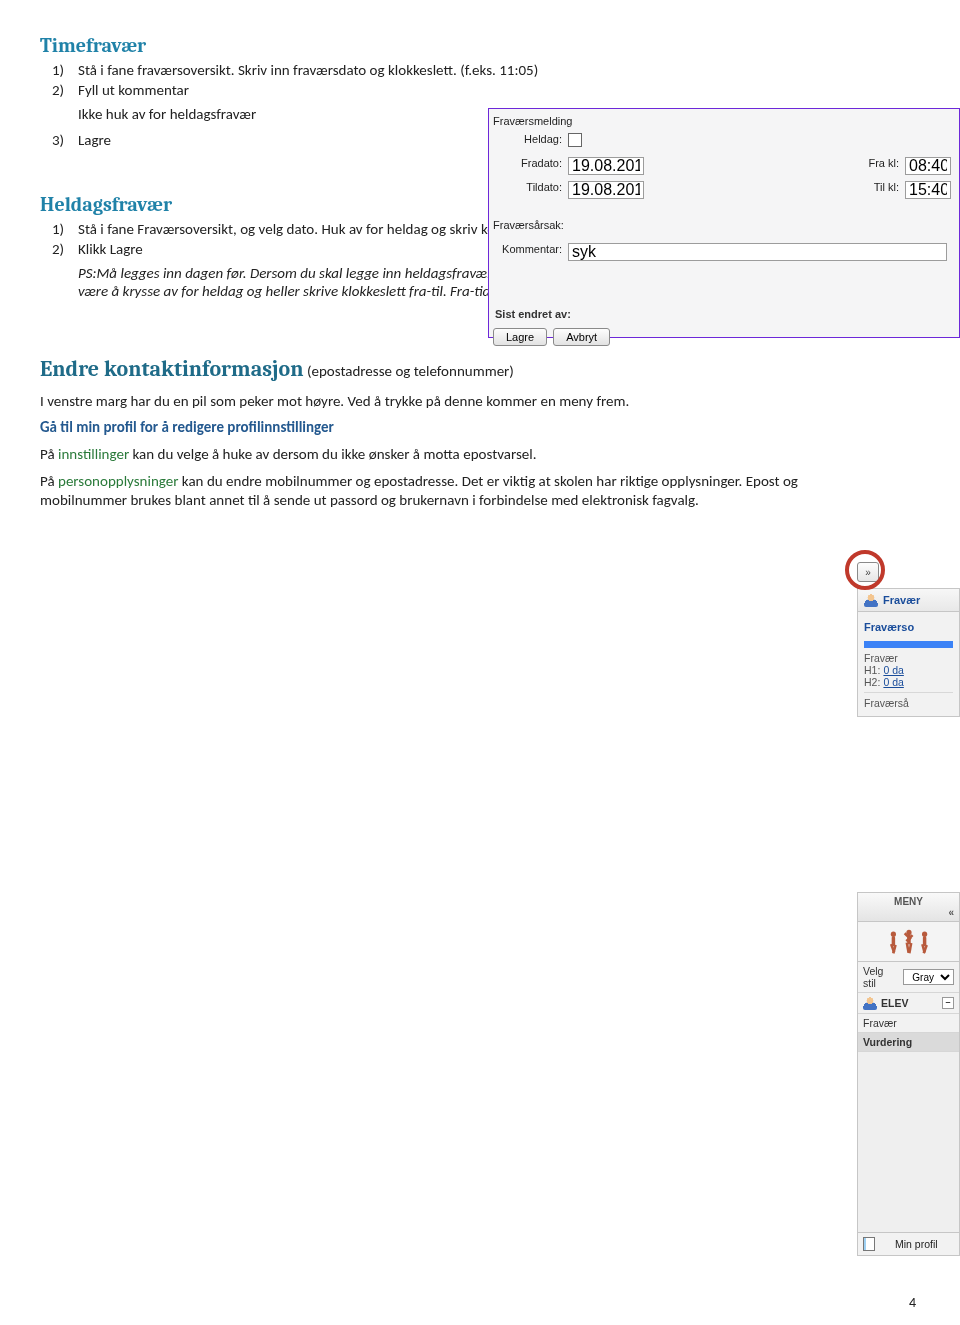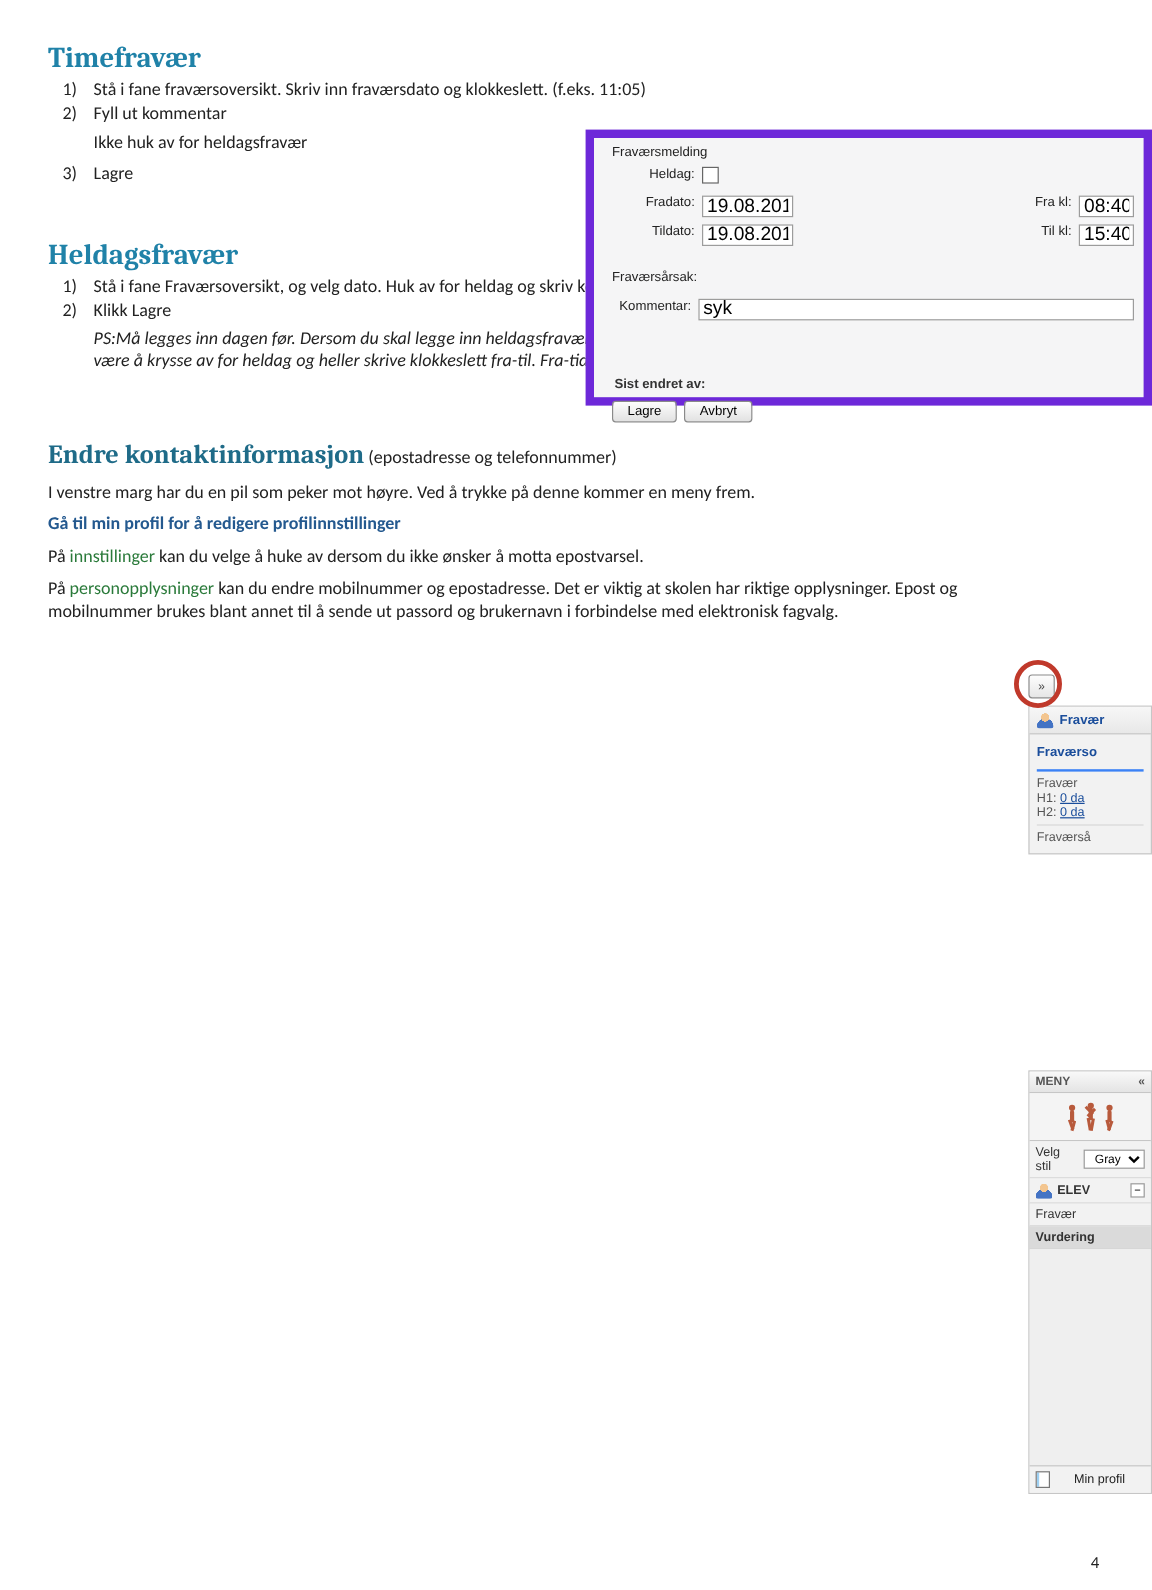--- a/index.html
+++ b/index.html
@@ -17,21 +17,21 @@
   h1.heading1 {
     font-family: Cambria, Georgia, serif;
     color: #1f6b88;
     font-size: 24px;
     font-weight: bold;
     margin: 4px 0 8px 0;
   }
   h2.heading2 {
     font-family: Cambria, Georgia, serif;
     color: #2082a8;
-    font-size: 24px;
+    font-size: 20px;
     font-weight: bold;
     margin: 14px 0 4px 0;
   }
   .ol { margin: 4px 0 6px 12px; }
   .li { display: flex; margin: 2px 0; }
   .li .num { width: 26px; }
   .indent { margin-left: 38px; margin-top: 0; margin-bottom: 8px; }
   .italic { font-style: italic; }
   .boldblue { color: #24598f; font-weight: bold; }
   .greenlink { color: #2a7a3a; }
@@ -45,25 +45,25 @@
   .pagefoot { position: absolute; bottom: 14px; right: 44px; font-size: 14px; }
 
   
   .form-panel {
     position: absolute;
     right: 0;
     top: 108px;
     width: 472px;
     height: 230px;
     background: #f5f5f6;
-    border: 7px solid #6d28d9;
+    border: 1px solid #6d28d9;
     font-family: Tahoma, Arial, sans-serif;
     font-size: 11px;
     color: #222;
-    padding: 6px 8px 6px 15px;
+    padding: 6px 8px 6px 4px;
   }
   .form-title { font-size: 11px; margin-bottom: 6px; }
   .form-row { display: flex; align-items: flex-start; margin: 4px 0; min-height: 20px; }
   .form-label { width: 75px; text-align: right; padding-right: 6px; }
   .form-row2 .col2label { width: 50px; text-align: right; padding-right: 6px; margin-left: auto; }
   .textfield {
     border: 1px solid #9c9c9c;
     background: #fff;
     height: 18px;
     padding: 1px 3px;
@@ -150,20 +150,21 @@
     background: #efefef;
   }
   .meny-head {
     display: flex; align-items: center;
     padding: 3px 5px;
     font-size: 10px;
     font-weight: bold;
     color: #555;
     background: linear-gradient(#f9f9f9, #e4e4e4);
     border-bottom: 1px solid #c6c6c6;
+    flex-direction: column;
   }
   .meny-head .chev-l { margin-left: auto; font-size: 10px; color: #555; }
   .people-ico {
     height: 40px;
     display: flex; align-items: center; justify-content: center;
     background: #f4f4f4;
     border-bottom: 1px solid #c6c6c6;
   }
   .people-ico svg { width: 52px; height: 30px; }
   .meny-row {
@@ -293,21 +294,21 @@
     </div>
     <div class="red-circle"></div>
   </div>
 
   <div class="side-card">
     <div class="side-card-head">
       <span class="person-ico"></span>
       <span>Fravær</span>
     </div>
     <div class="side-card-body">
-      <div style="padding:6px 0 8px 0; border-bottom:2px solid #3b82f6">
+      <div style="padding:6px 0 8px 0; border-bottom:7px solid #3b82f6">
         <div style="color:#1a4d9b; font-weight:bold">Fraværso</div>
       </div>
       <div style="padding:4px 0; border-bottom:1px solid #d8d8d8">
         <div class="lbl">Fravær</div>
         <div><span class="lbl">H1:</span> <span class="val">0 da</span></div>
         <div><span class="lbl">H2:</span> <span class="val">0 da</span></div>
       </div>
       <div style="padding:4px 0">
         <div class="lbl">Fraværså</div>
       </div>

